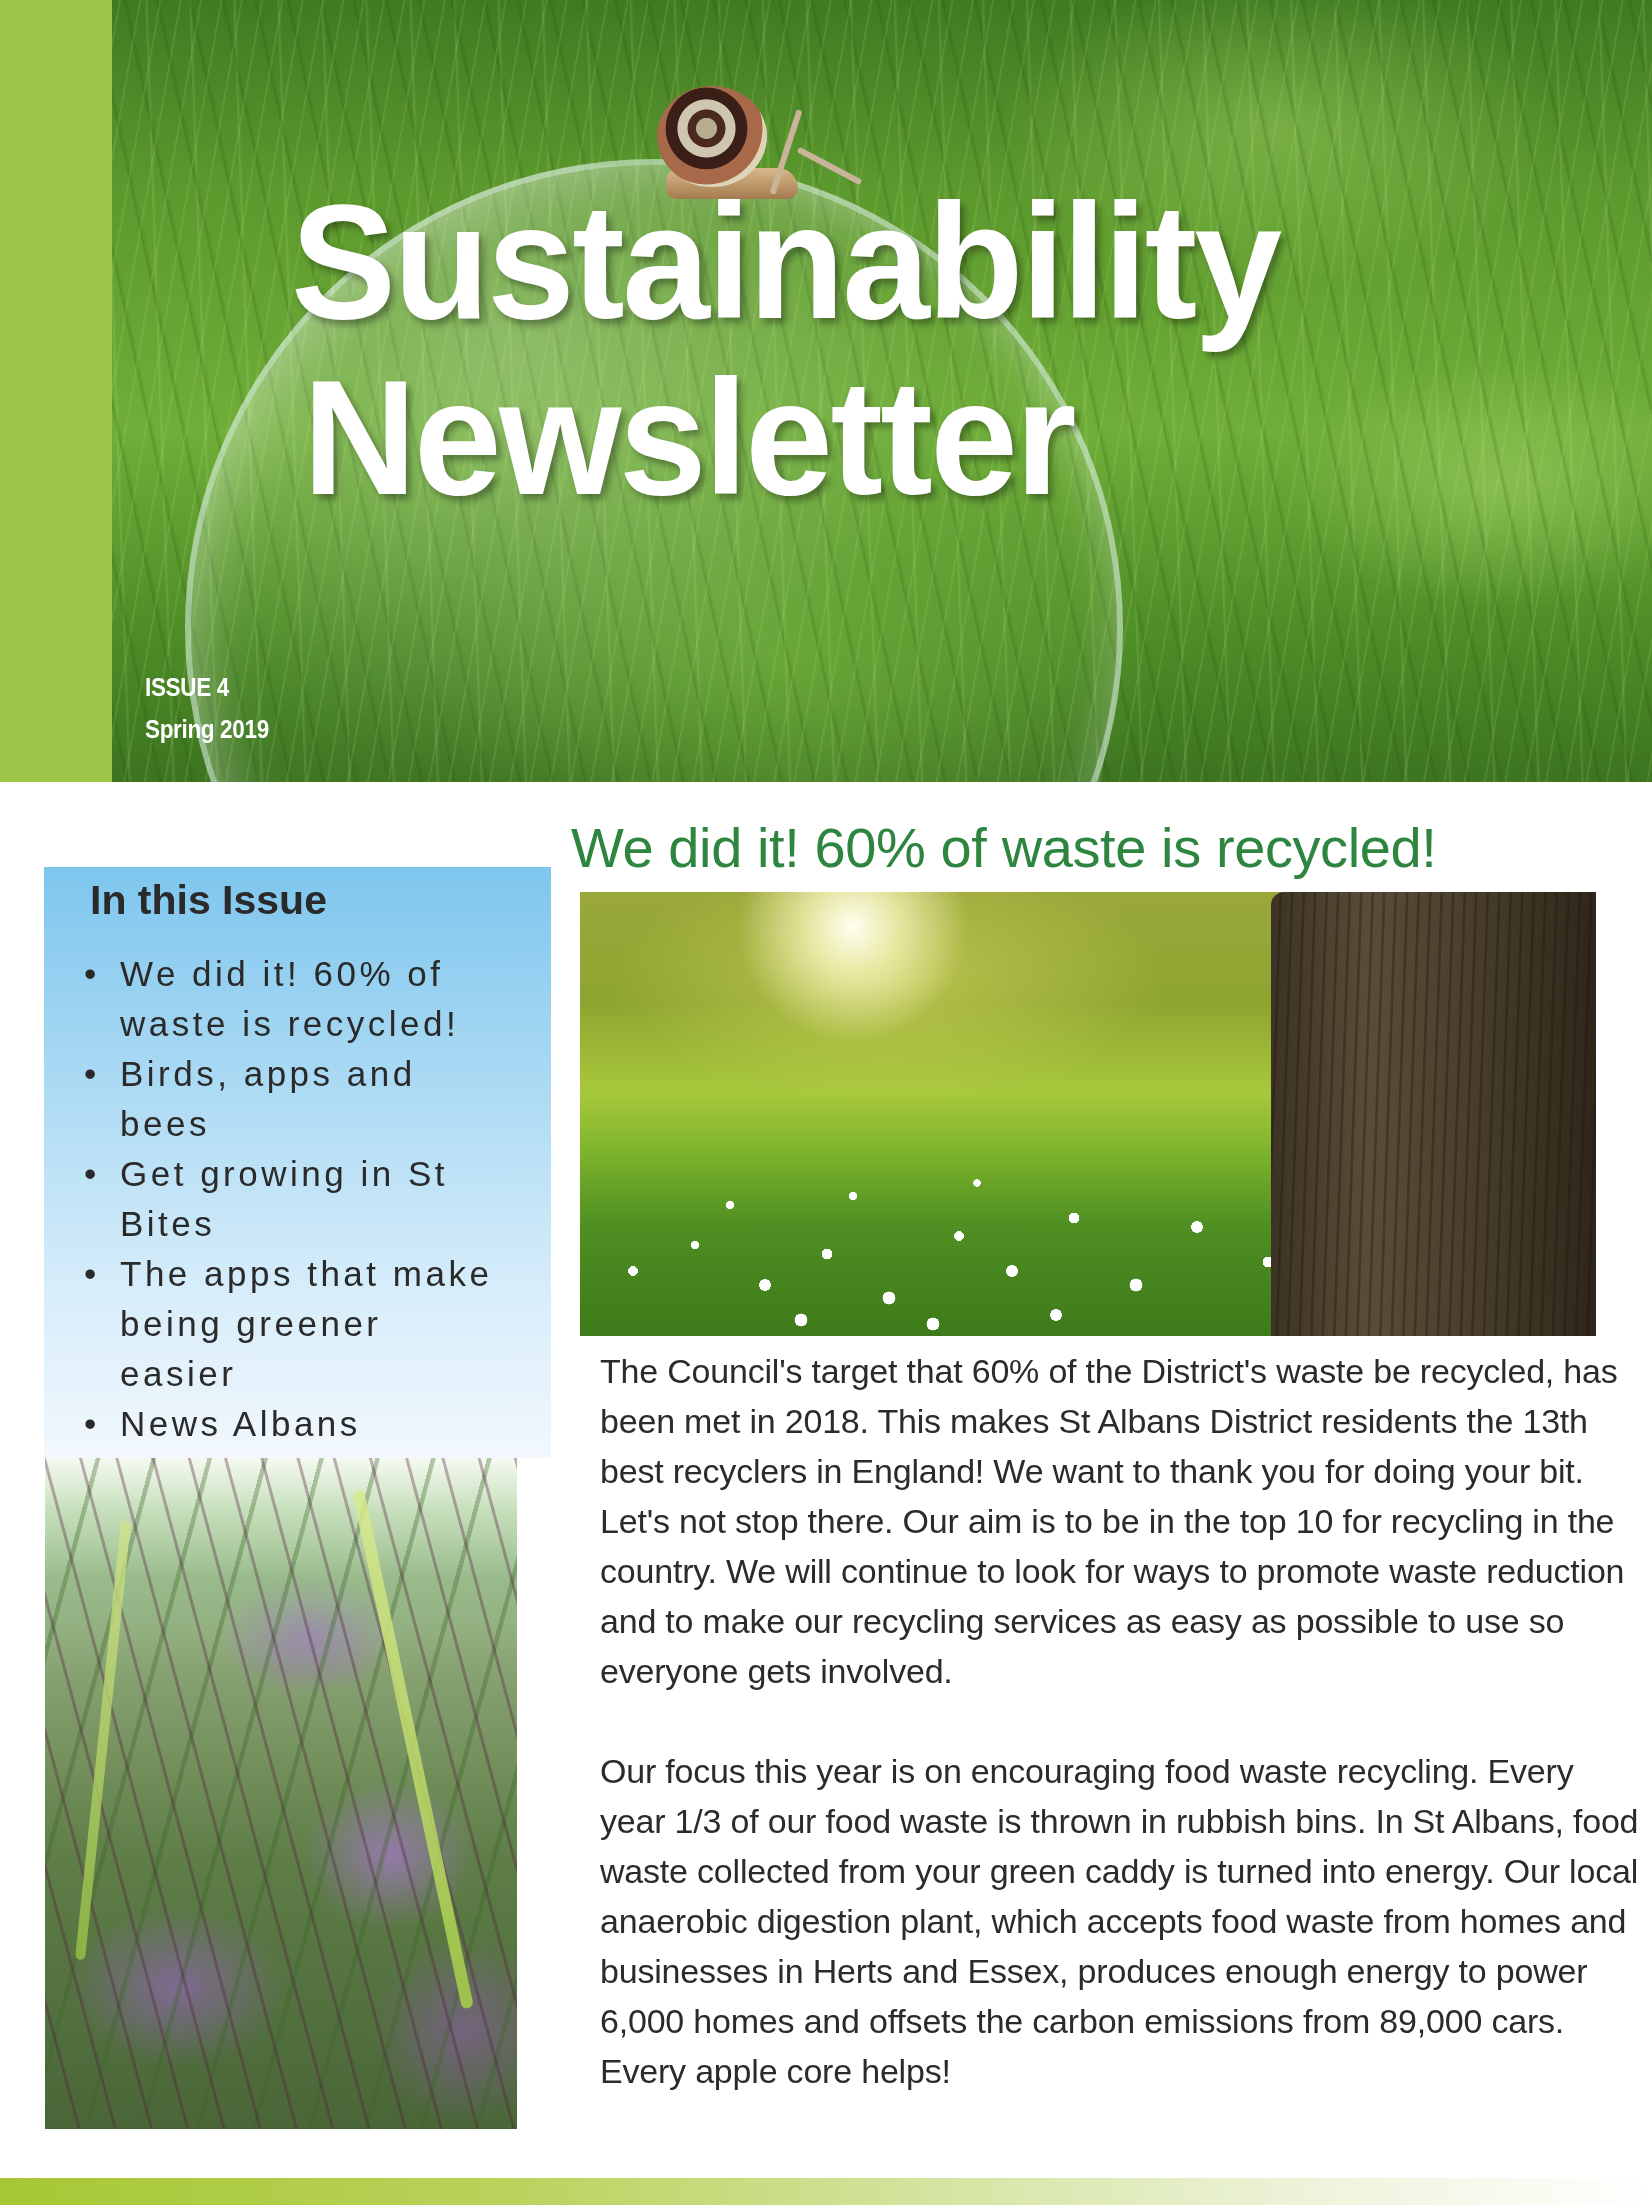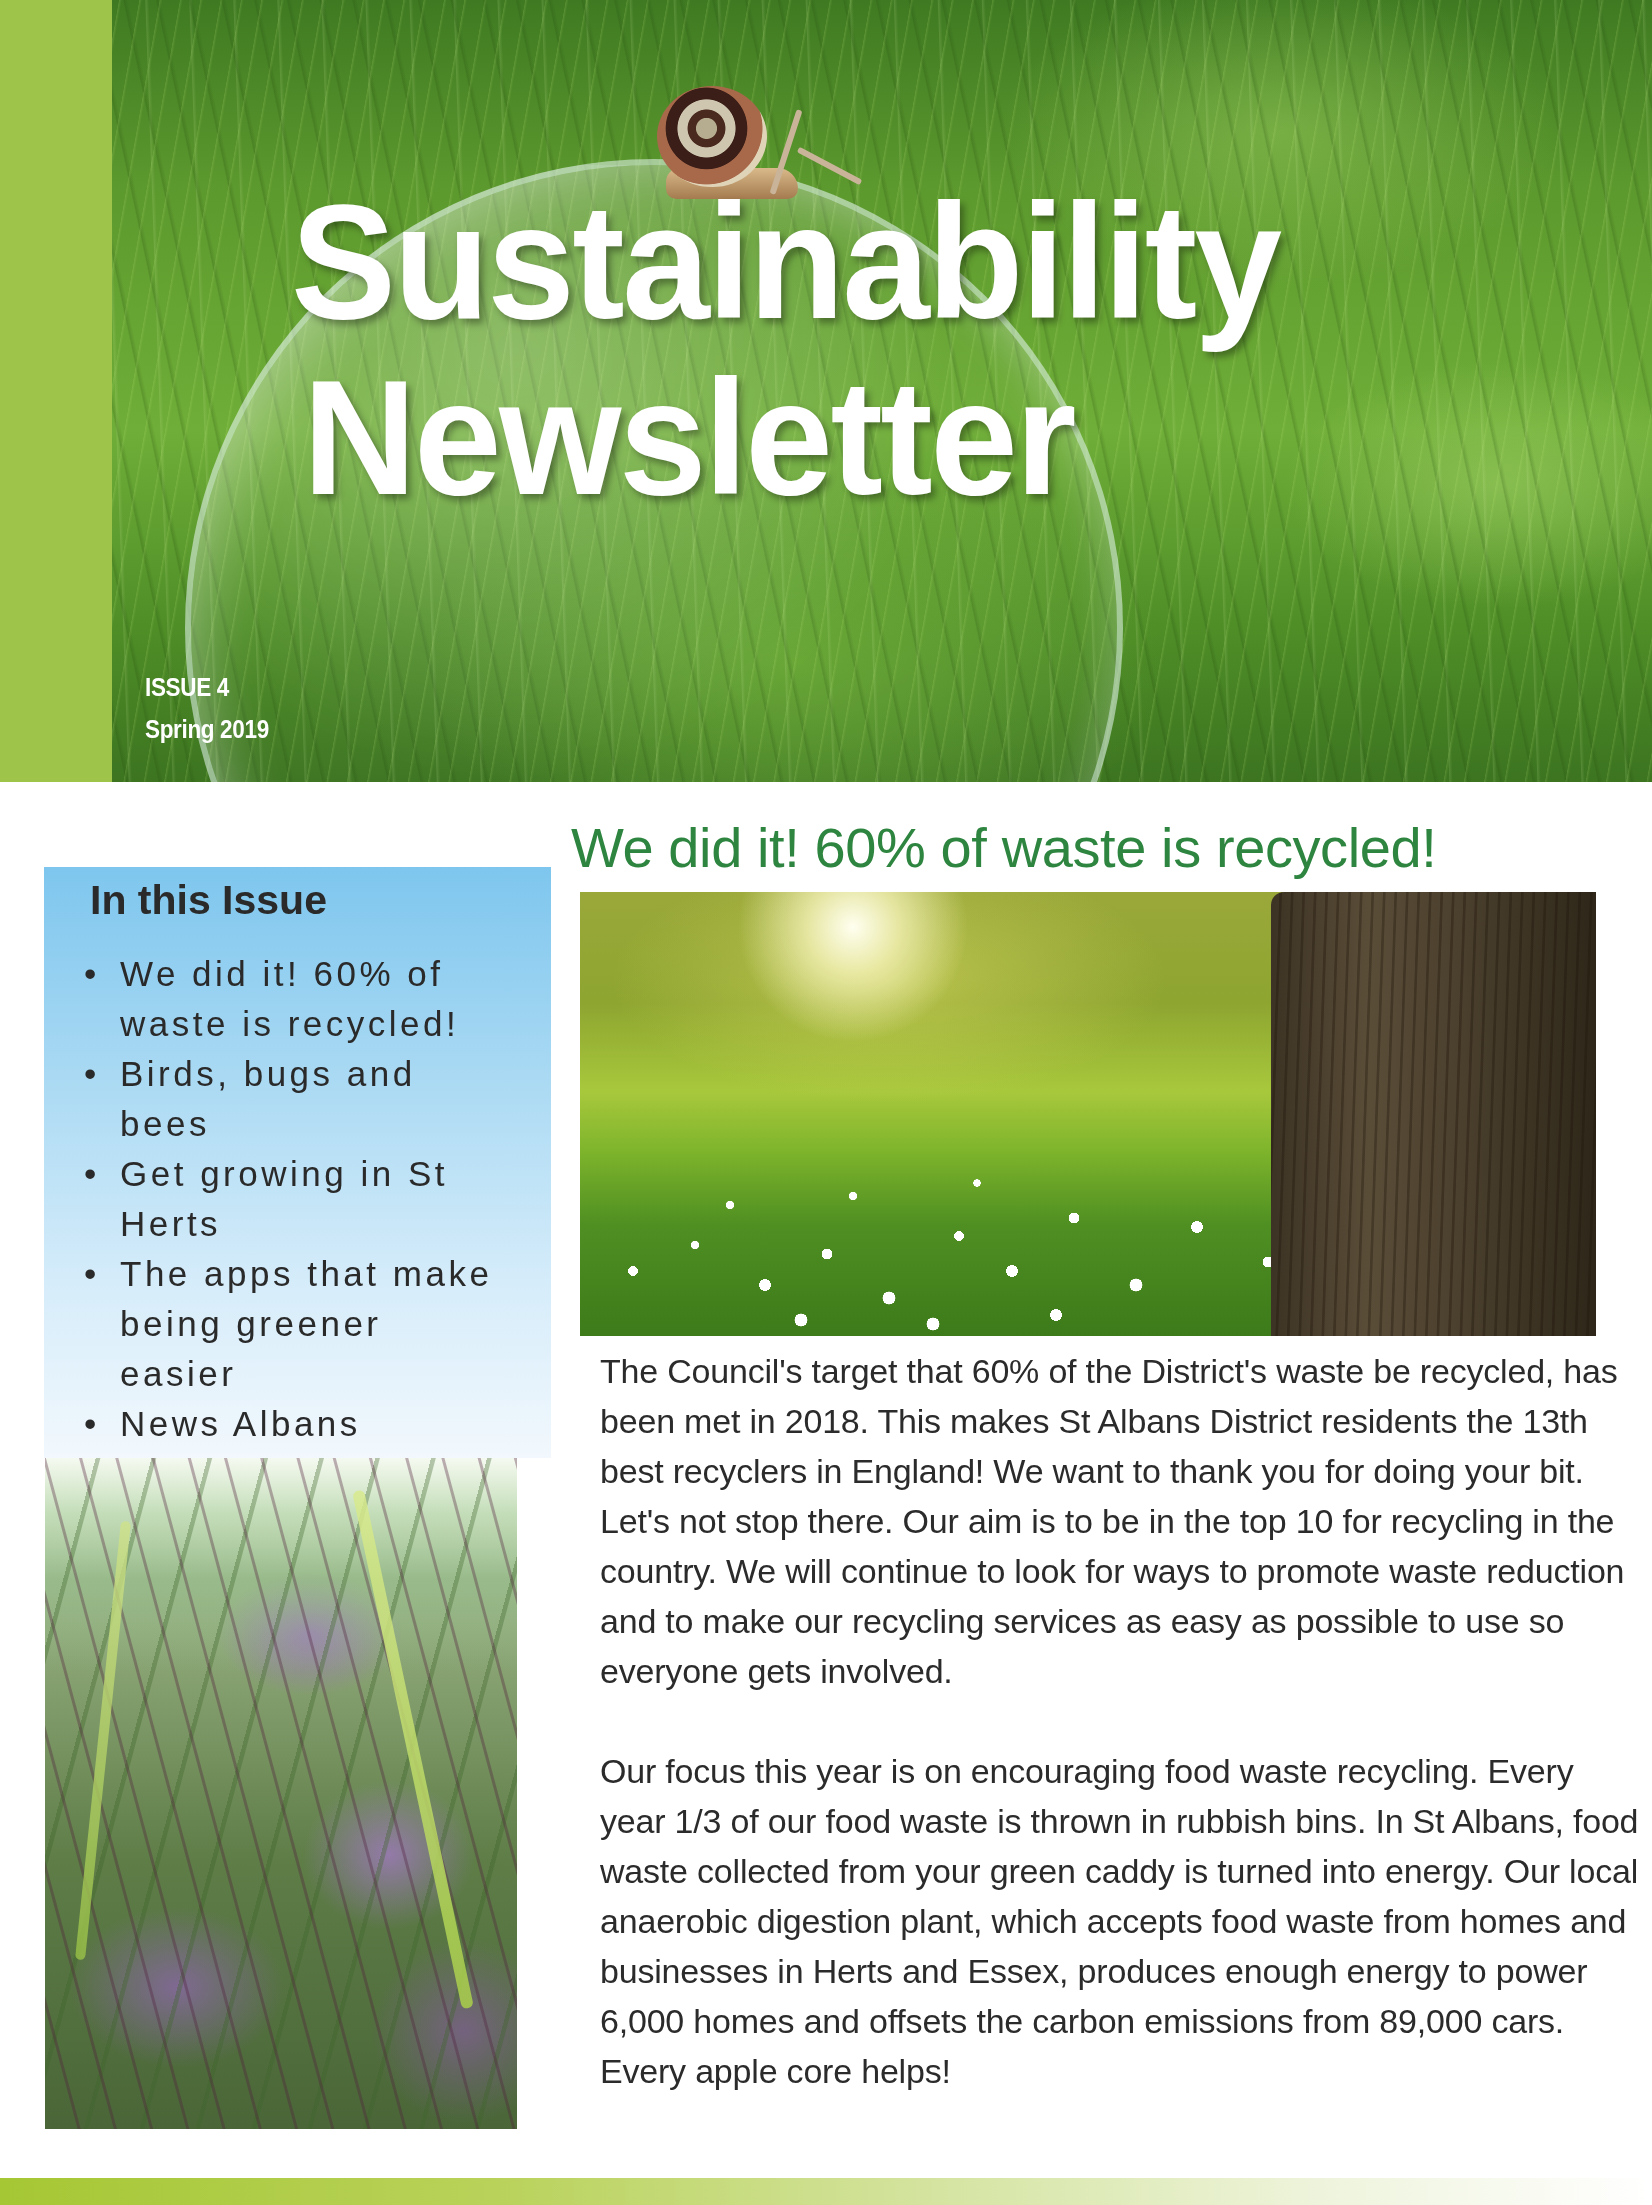--- a/index.html
+++ b/index.html
@@ -176,22 +176,22 @@
 
 <div class="issue">
   <div>ISSUE 4</div>
   <div>Spring 2019</div>
 </div>
 
 <div class="toc">
   <h2>In this Issue</h2>
   <ul>
     <li><span class="bullet">•</span><span>We did it! 60% of waste is recycled!</span></li>
-    <li><span class="bullet">•</span><span>Birds, bugs and bees</span></li>
-    <li><span class="bullet">•</span><span>Get growing in St Herts</span></li>
+    <li><span class="bullet">•</span><span>Birds, apps and bees</span></li>
+    <li><span class="bullet">•</span><span>Get growing in St Bites</span></li>
     <li><span class="bullet">•</span><span>The apps that make being greener easier</span></li>
     <li><span class="bullet">•</span><span>News Albans</span></li>
   </ul>
 </div>
 
 <div class="heather">
   <div class="stems"></div>
   <div class="blade"></div>
   <div class="blade2"></div>
 </div>

